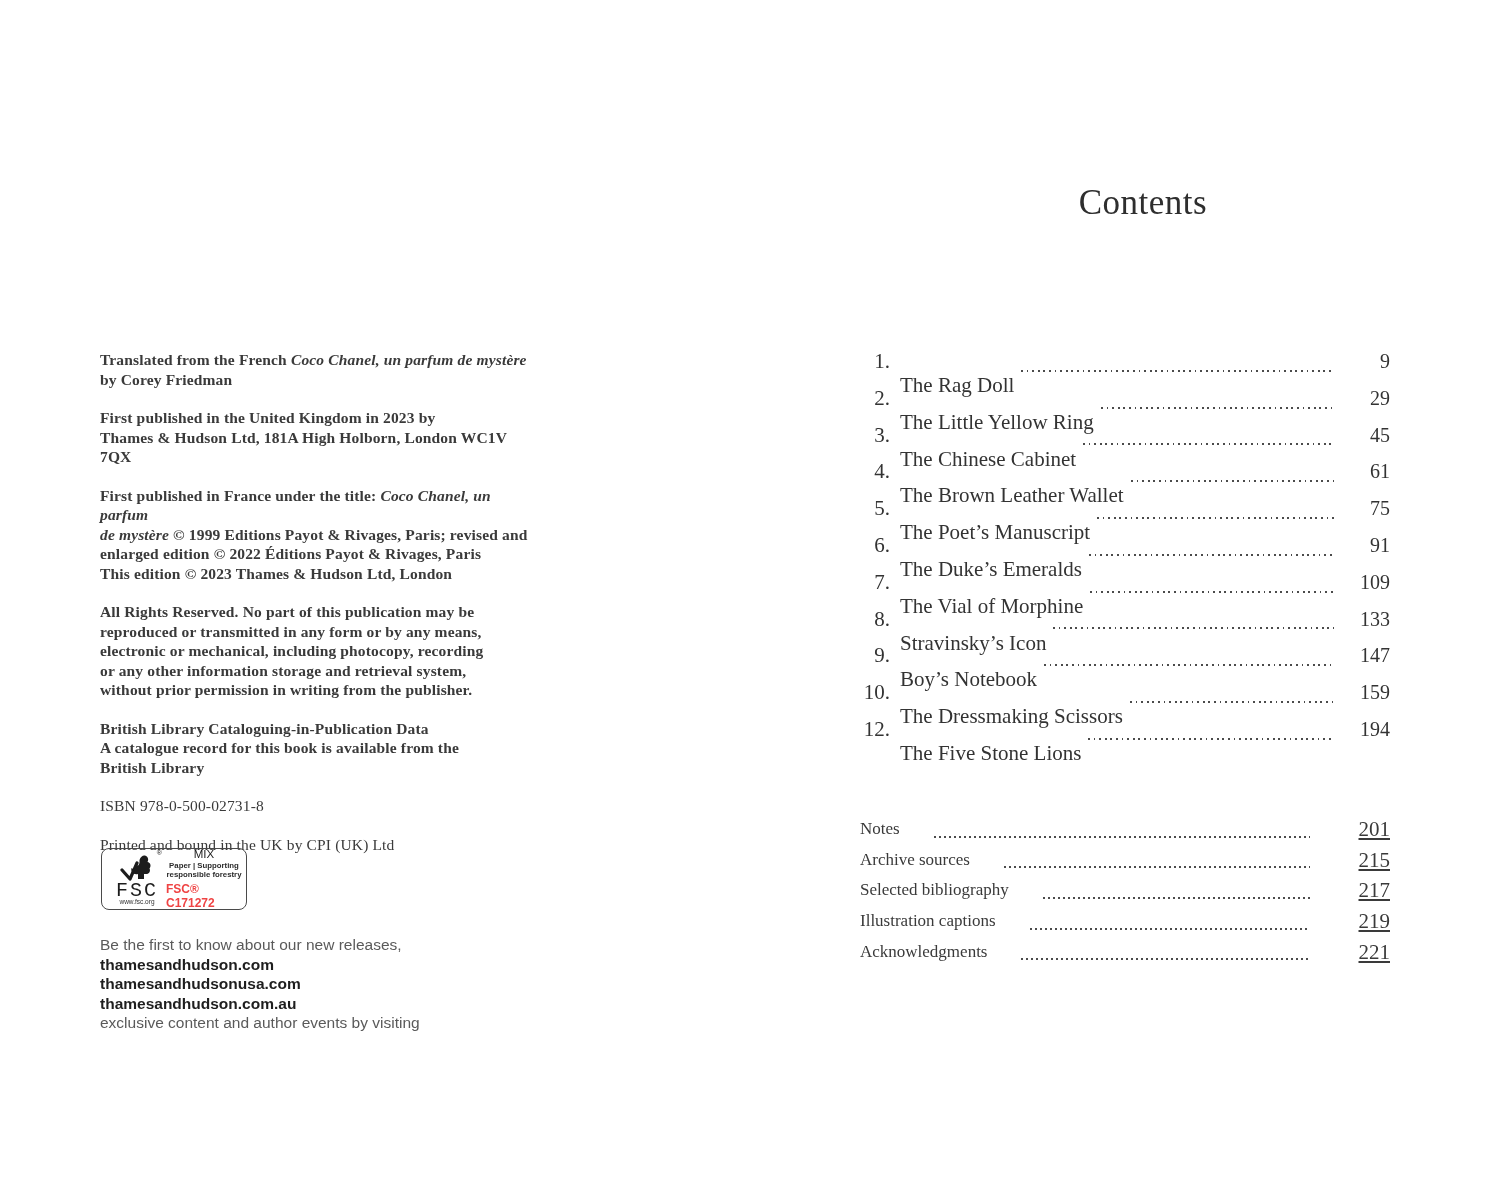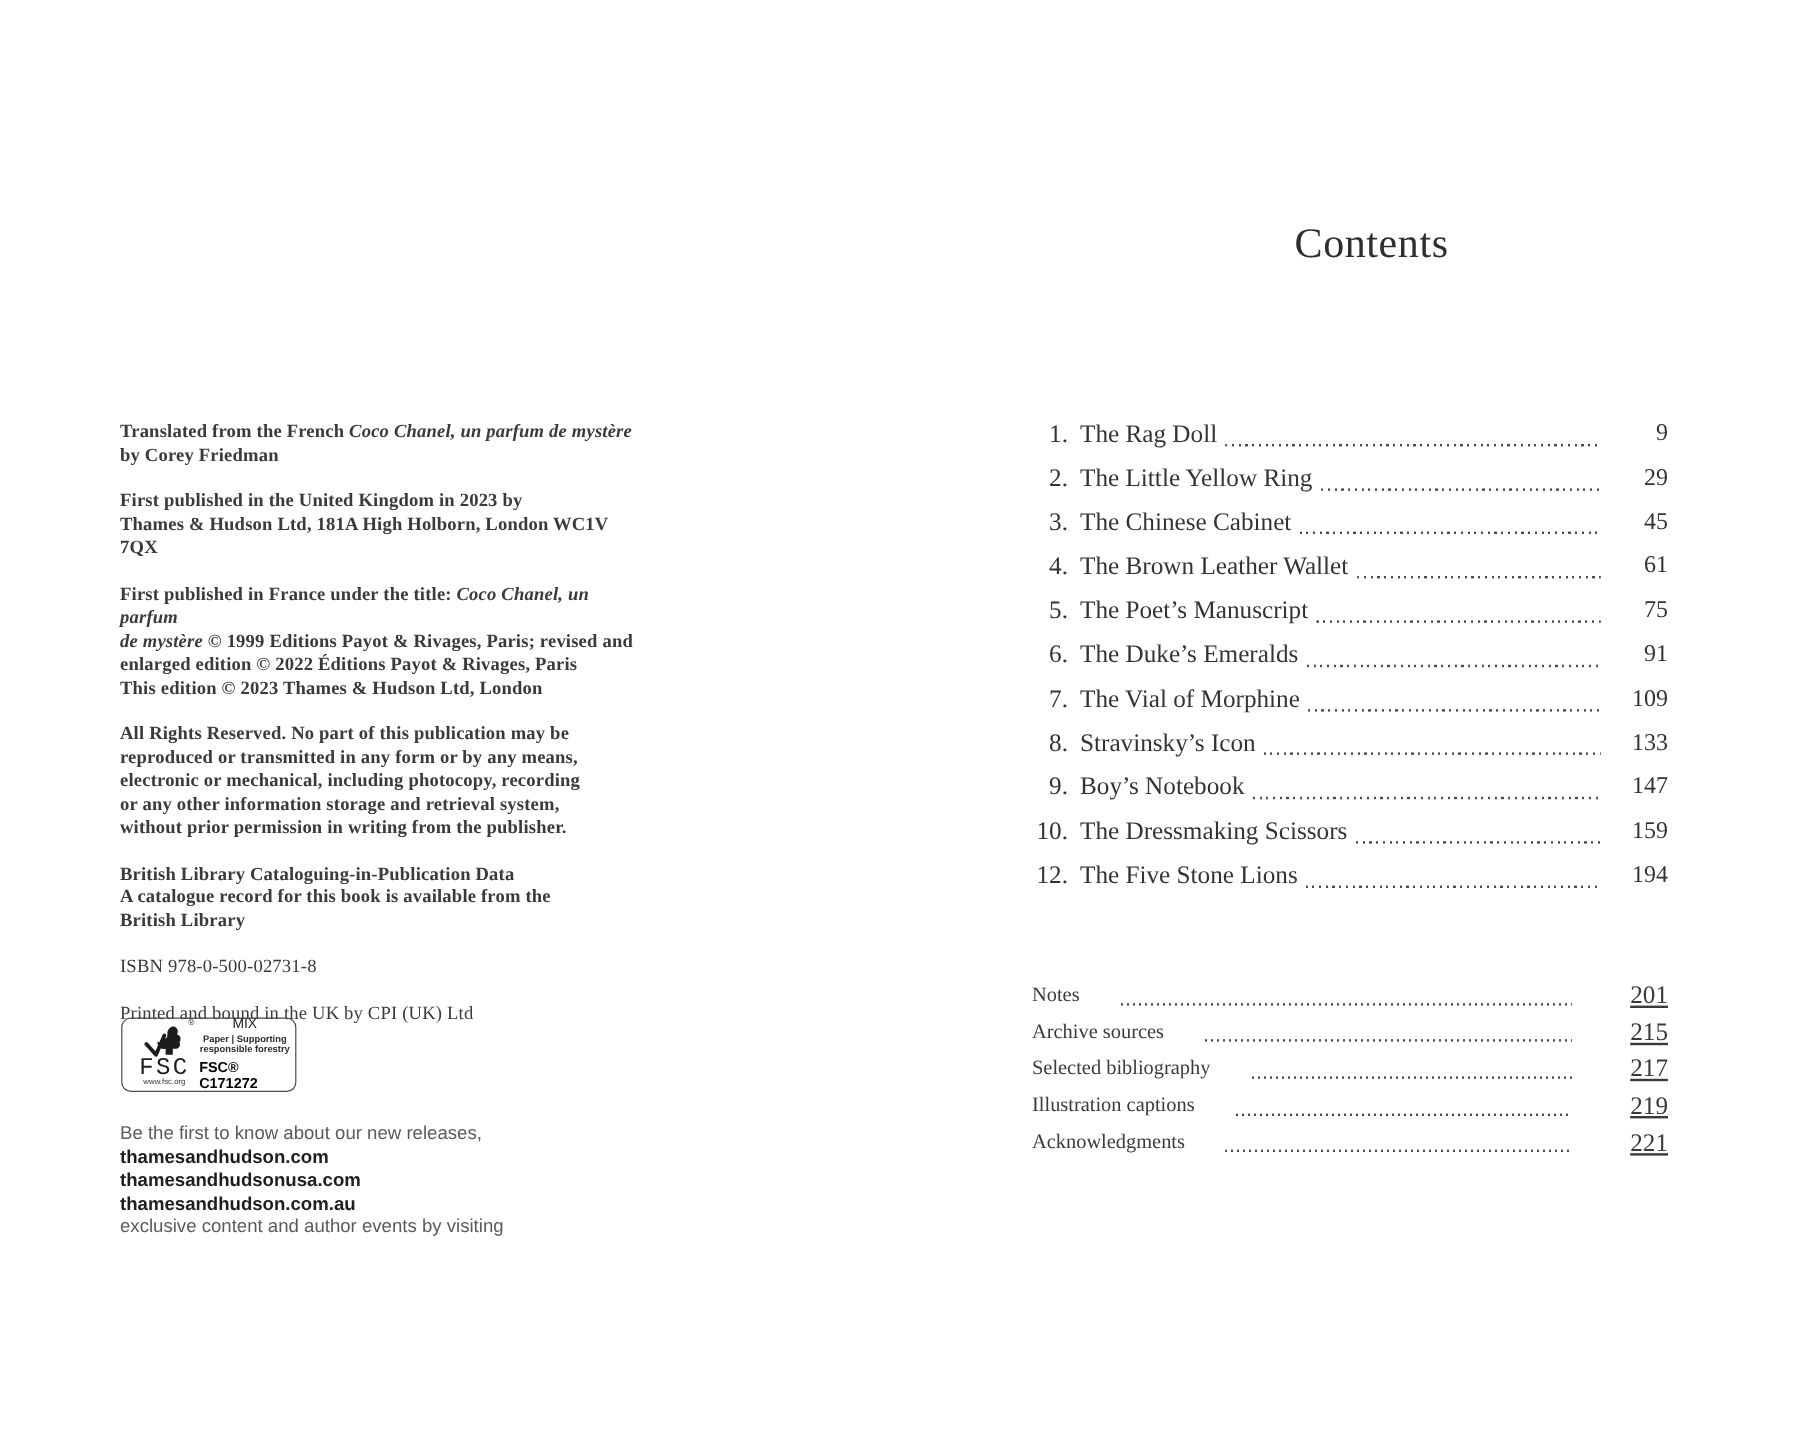--- a/index.html
+++ b/index.html
@@ -39,41 +39,41 @@
     font-family:Liberation Mono, monospace;
     font-size:20px;letter-spacing:2px;line-height:14px;color:#1c1c1c;
   }
   .fsc-url{font-size:6.5px;line-height:8px;color:#333;}
   .fsc-right{
     flex:1;display:flex;flex-direction:column;align-items:center;
     padding-right:4px;
   }
   .fsc-mix{font-size:11.5px;font-weight:normal;line-height:13px;color:#1c1c1c;}
   .fsc-tag{font-size:7.8px;line-height:9px;color:#2c2c2c;font-weight:bold;}
-  .fsc-lic{font-size:12px;font-weight:bold;margin-top:3px;color:#000000;}
+  .fsc-lic{font-size:12px;font-weight:bold;margin-top:3px;color:#ef4444;}
   .promo-col{
     position:absolute;left:100px;top:935px;width:420px;
     font-family:"Liberation Sans", sans-serif;
     font-size:15.5px;line-height:19.6px;color:#5a5a5a;
   }
   .promo-url{font-weight:bold;color:#1e1e1e;}
   
   .contents-title{
     position:absolute;left:860px;top:170px;width:542px;
     text-align:center;font-size:35px;line-height:42px;
     color:#2e2e2e;letter-spacing:.5px;
     font-weight:normal;margin:12px;
   }
   .toc-list{
     position:absolute;left:858px;top:343px;width:532px;
     font-size:21px;color:#333;
   }
   .toc-row{display:flex;height:36.8px;line-height:36.8px;}
   .toc-num{width:32px;text-align:right;flex:0 0 auto;}
-  .toc-chap{margin-left:10px;white-space:nowrap;flex:0 0 auto;}
+  .toc-chap{margin-left:10px;white-space:nowrap;flex:0 0 auto;margin-top:24px;}
   .leader{
     flex:1 1 auto;align-self:flex-end;height:2px;
     margin:0 8px 8px 7px;
     background-image:repeating-linear-gradient(90deg,#4b4b4b 0 1.8px,transparent 1.8px 5.6px);
   }
   .toc-page{width:48px;flex:0 0 auto;text-align:right;font-size:20px;}
   .back-list{
     position:absolute;left:860px;top:814px;width:530px;
     font-size:17px;color:#3a3a3a;
   }

